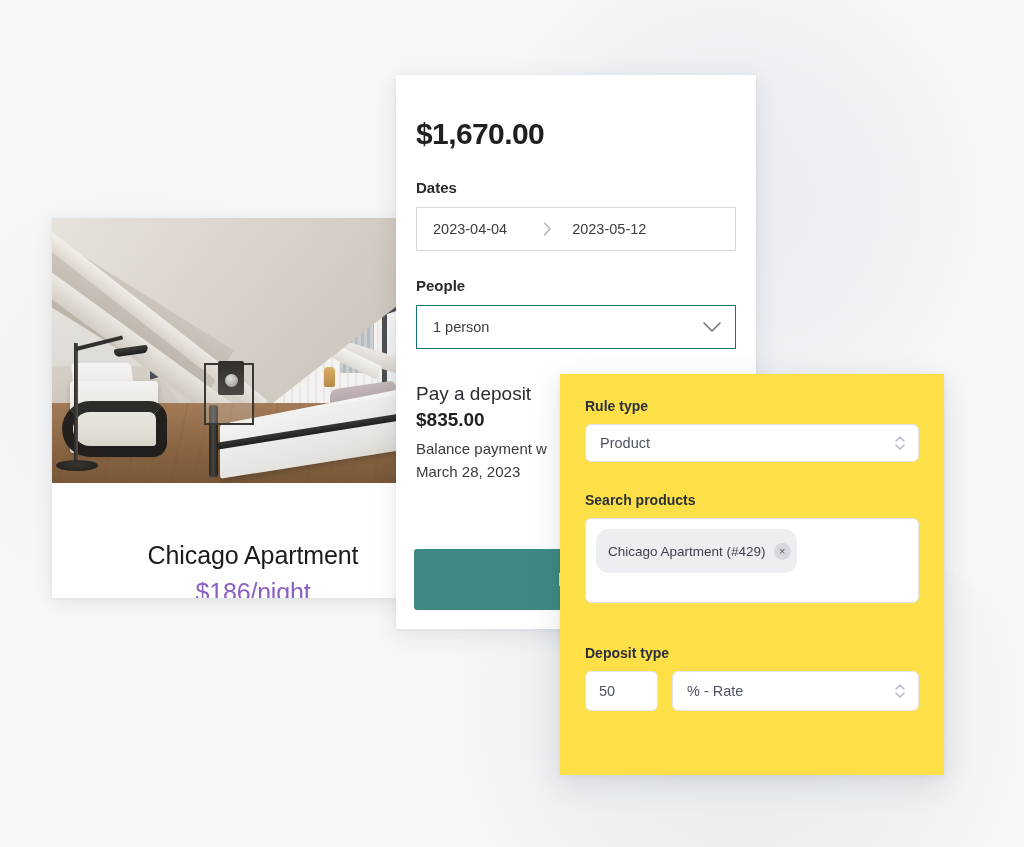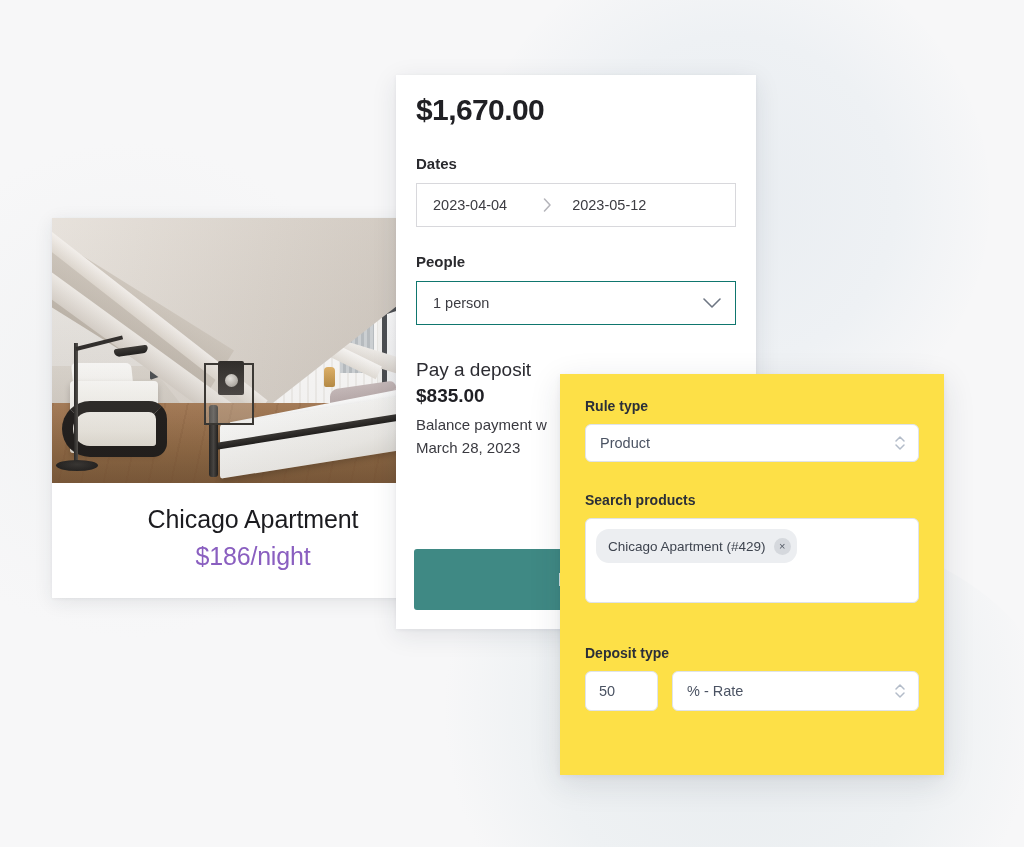--- a/index.html
+++ b/index.html
@@ -272,20 +272,21 @@
   }
 
   #product-info {
     height: 115px;
     background: #fff;
     display: flex;
     flex-direction: column;
     align-items: center;
     justify-content: flex-start;
     padding-top: 22px;
+    margin-top: 36px;
   }
   #product-title {
     font-size: 25px;
     color: #1b1b1f;
     font-weight: 400;
     letter-spacing: -0.1px;
   }
   #product-price {
     margin-top: 8px;
     font-size: 25px;
@@ -295,21 +296,21 @@
   }
 
   
   #booking-panel {
     position: absolute;
     left: 396px; top: 75px;
     width: 360px; height: 554px;
     background: #ffffff;
     box-shadow: 0 6px 24px rgba(30,40,60,0.10), 0 1px 4px rgba(30,40,60,0.06);
     z-index: 3;
-    padding: 18px 20px 0 20px;
+    padding: 42px 20px 0 20px;
     overflow: hidden;
   }
   #booking-total {
     font-size: 30px;
     font-weight: 700;
     color: #202024;
     letter-spacing: -0.6px;
     margin-bottom: 28px;
   }
   .bk-label {
@@ -419,21 +420,21 @@
     height: 85px;
     border: 1px solid #dfe3ea;
     border-radius: 6px;
     background: #fff;
     padding: 10px;
   }
   #product-chip {
     display: inline-flex;
     align-items: center;
     gap: 8px;
-    height: 34px;
+    height: 44px;
     padding: 0 6px 0 12px;
     border-radius: 13px;
     background: #eceef1;
     font-size: 13.5px;
     color: #3e444f;
   }
   #chip-remove {
     width: 17px; height: 17px;
     border-radius: 50%;
     background: #d5d8dd;

